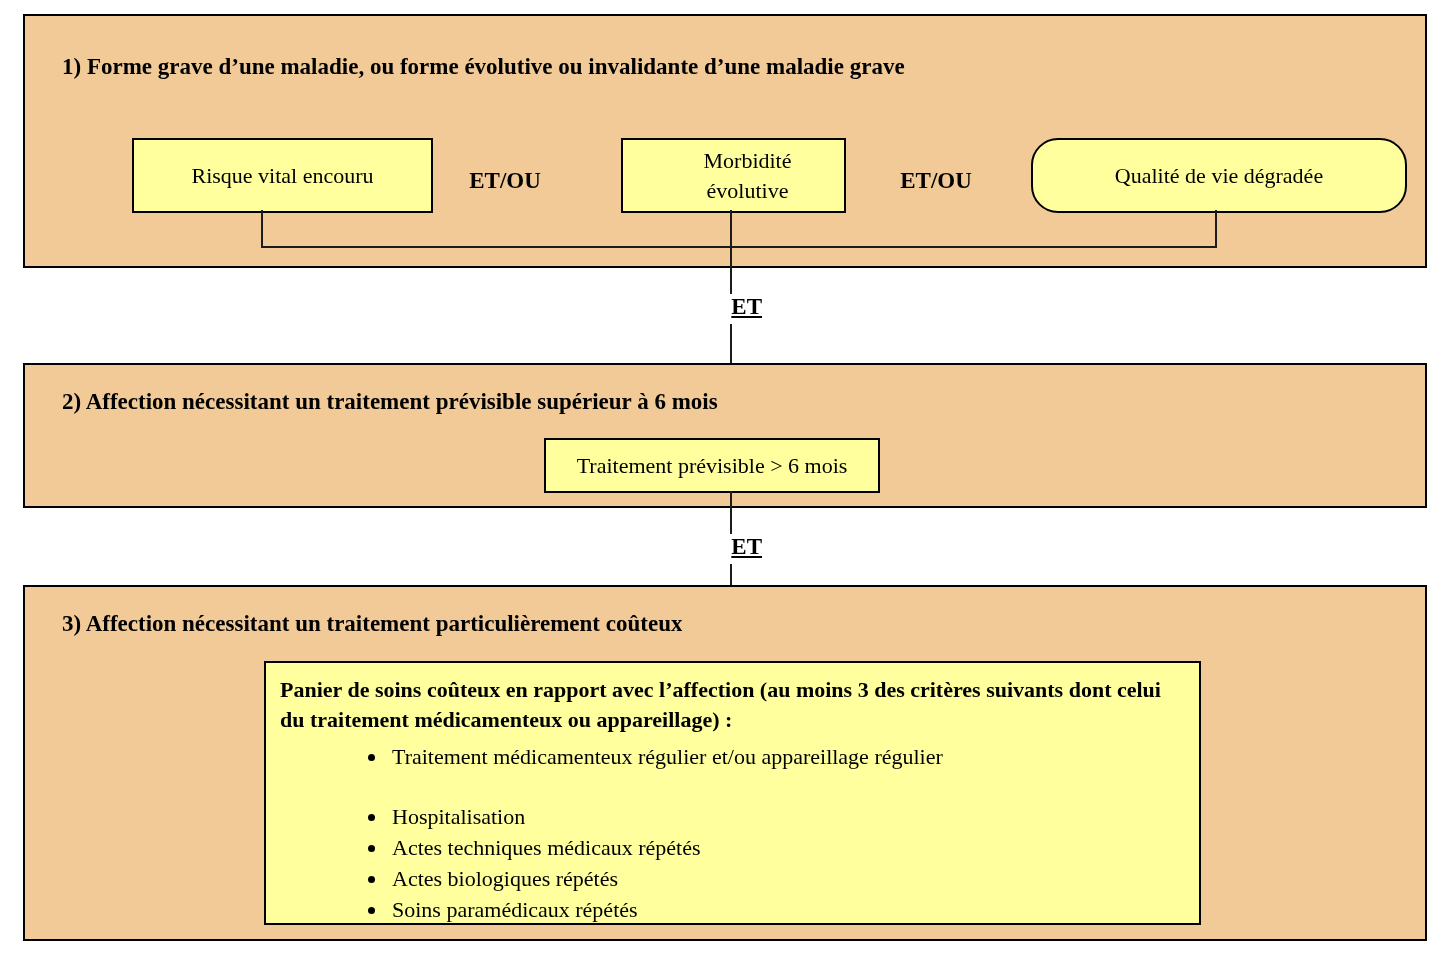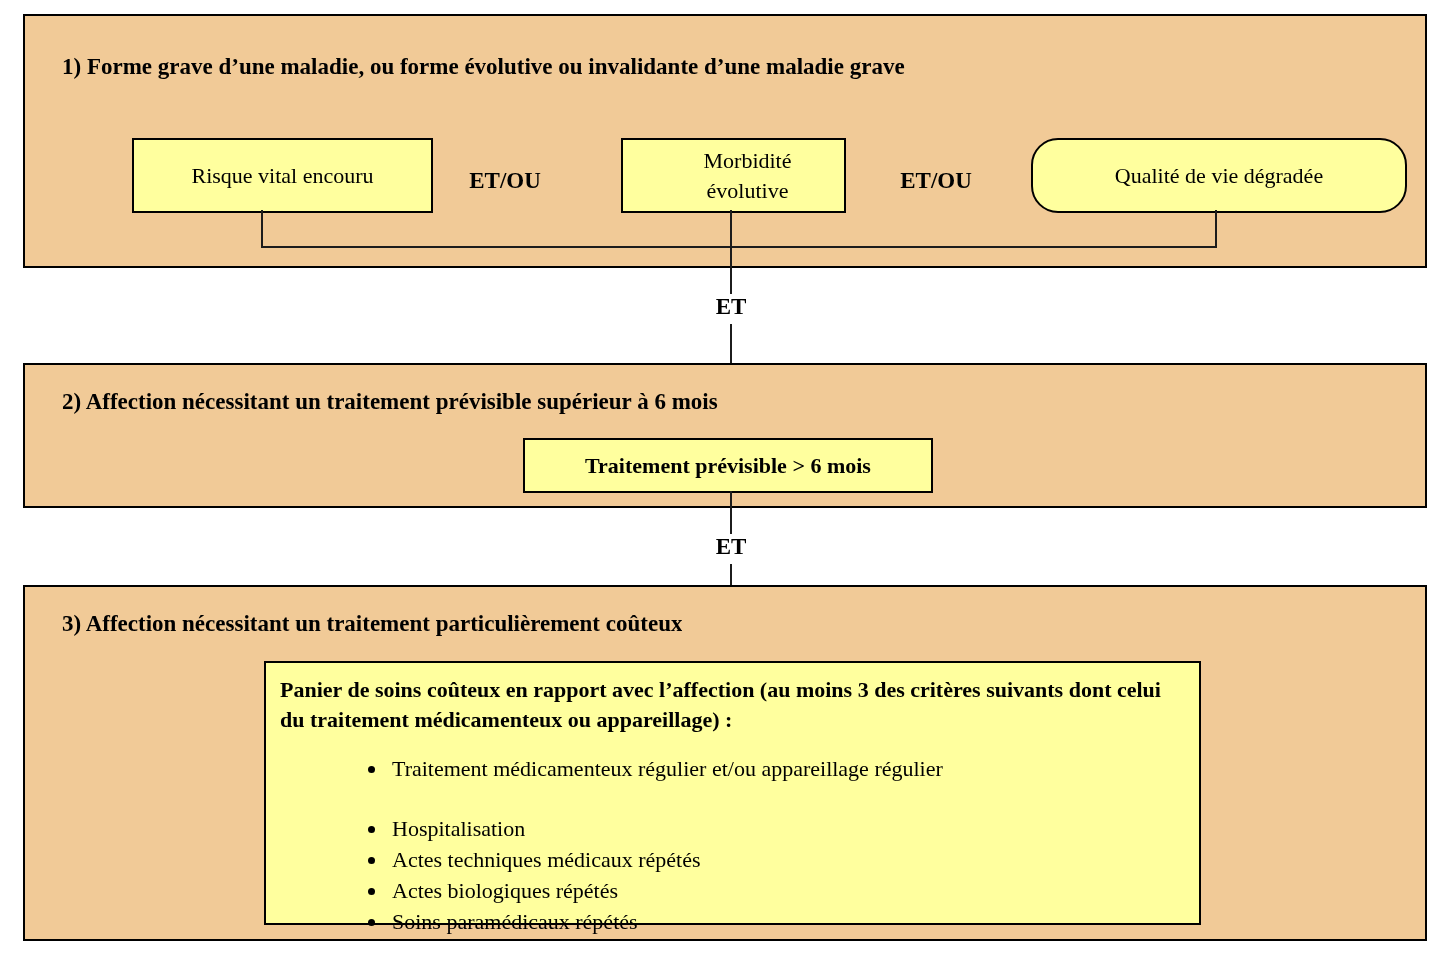--- a/index.html
+++ b/index.html
@@ -58,61 +58,62 @@
     align-items:center;
     justify-content:center;
     text-align:center;
     font-size:22px;
     line-height:30px;
   }
   .box-risque{left:107px;top:122px;width:301px;height:75px;}
   .box-morbidite{left:596px;top:122px;width:225px;height:75px;padding-left:28px;}
   .box-morbidite .wrapped{display:inline-block;max-width:130px;}
   .box-qualite{left:1006px;top:122px;width:376px;height:75px;border-radius:27px;}
-  .box-traitement{left:498px;top:73px;width:410px;height:55px;font-weight:bold;}
+  .box-traitement{left:519px;top:73px;width:336px;height:55px;}
 
   .etou{
     position:absolute;
     top:152px;
     width:90px;
     text-align:center;
     font-weight:bold;
     font-size:23px;
   }
   .etou1{left:435px;}
   .etou2{left:866px;}
 
   .cline{
     position:absolute;
     background:var(--line);
   }
   .et-label{
     position:absolute;
     width:62px;
-    text-align:center;
+    text-align:right;
     font-weight:bold;
     font-size:23px;
     line-height:30px;
+    text-decoration:underline;
   }
 
   .bigbox{
     position:absolute;
     left:239px;top:74px;
     width:937px;height:264px;
     background:var(--box_bg);
     border:2px solid var(--border);
     padding:12px 18px 0 14px;
     font-size:22px;
   }
   .bigbox-header{
     font-weight:bold;
     line-height:30px;
   }
   .bullet-list{
-    margin-top:18px;
+    margin-top:6px;
     padding-left:108px;
     list-style:disc;
   }
   .bullet-list li{
     line-height:31px;
     padding-left:4px;
   }
   .bullet-list li.gap{margin-top:29px;}
 </style>
 </head>

